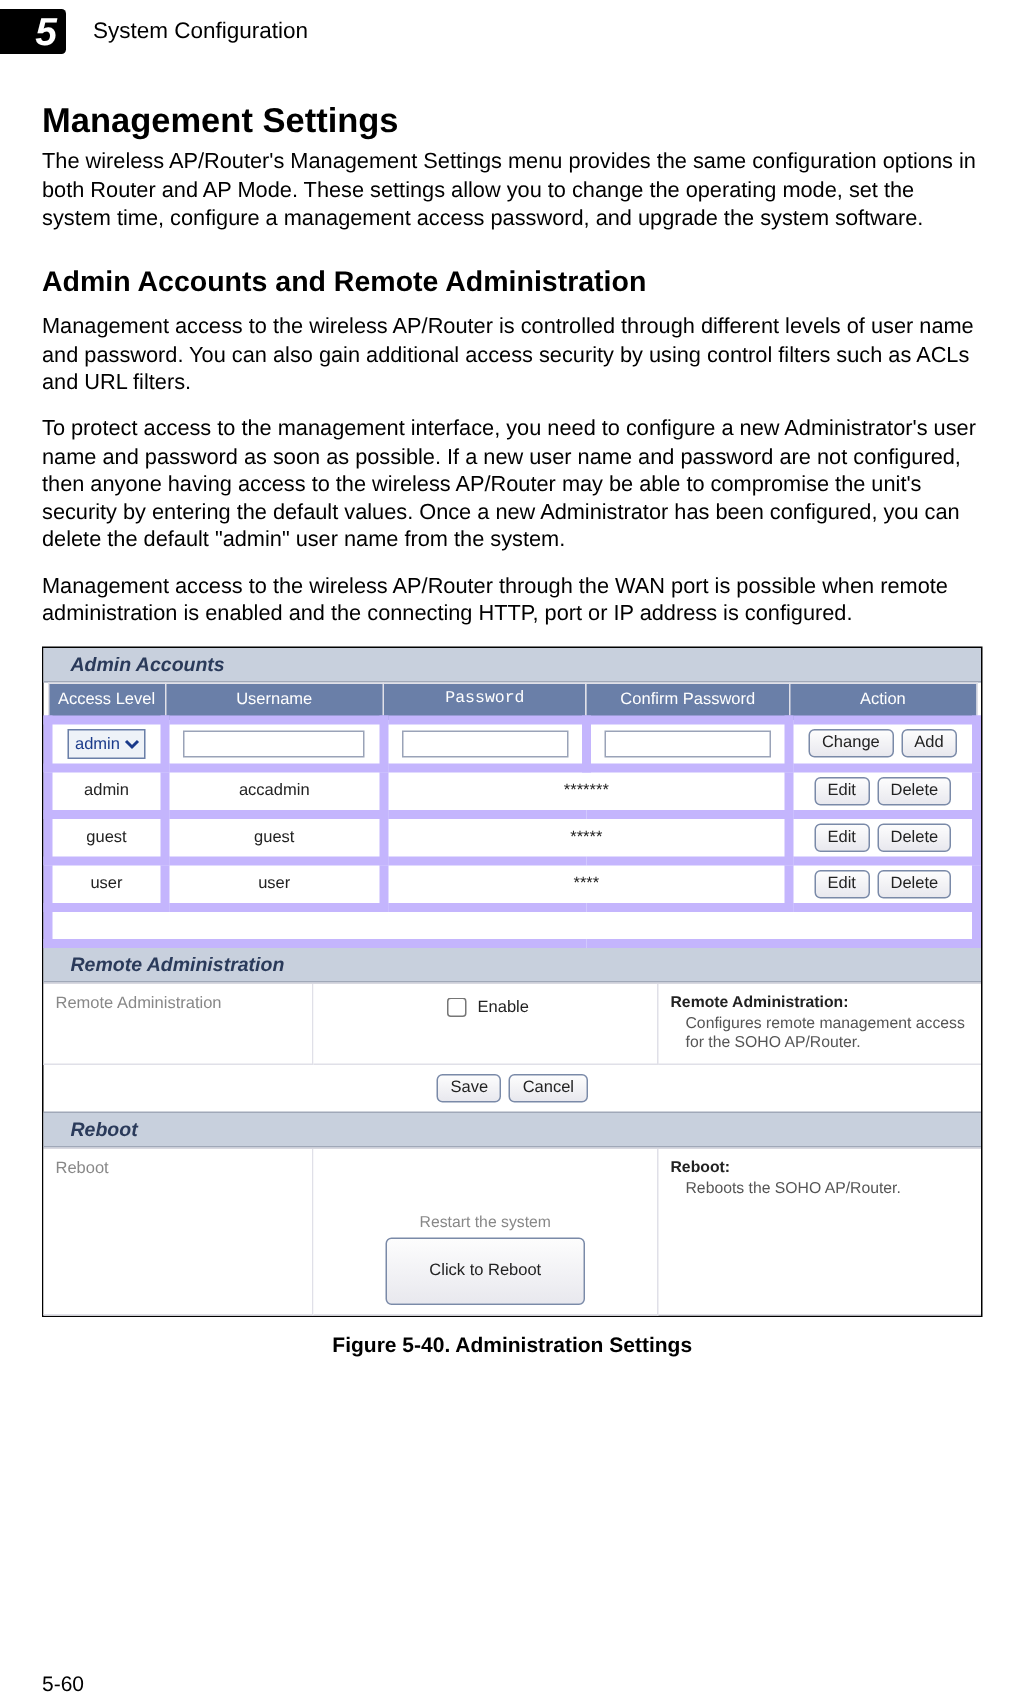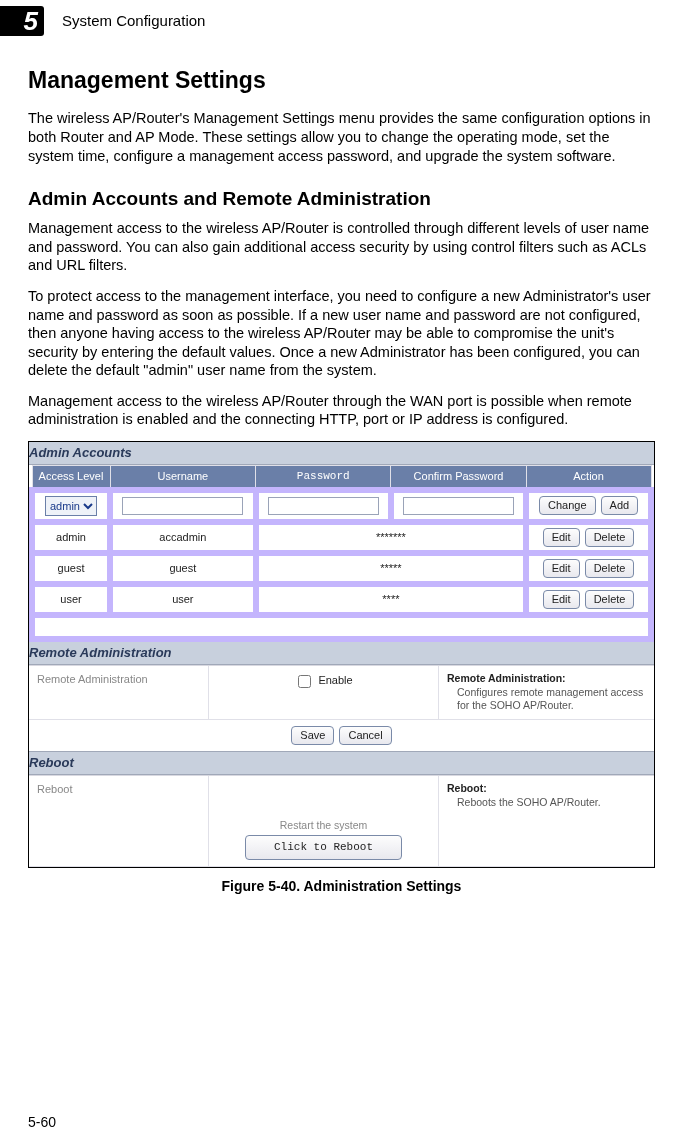--- a/index.html
+++ b/index.html
@@ -36,21 +36,21 @@
   .chapter-title {
     margin-left: 18px;
     font-size: 15px;
   }
   .content {
     padding: 18px 28px 0 28px;
   }
   h1 {
     font-size: 23px;
     font-weight: bold;
-    margin: 12px 0 14px 0;
+    margin: 12px 0 4px 0;
   }
   h2 {
     font-size: 19px;
     font-weight: bold;
     margin: 22px 0 8px 0;
   }
   p { margin: 0 0 12px 0; }
 
   
   .panel {
@@ -59,21 +59,21 @@
     font-size: 11px;
     color: #222;
     margin-top: 8px;
   }
   .section-bar {
     background: #c8d0dd;
     color: #2a3a5a;
     font-weight: bold;
     font-style: italic;
     font-size: 13px;
-    padding: 3px 0;
+    padding: 3px 18px;
     border-bottom: 1px solid #a0a8b8;
   }
   table.accounts { width: 100%; border-collapse: collapse; }
   table.accounts th {
     background: #6a7fa8;
     color: #fff;
     font-weight: normal;
     font-size: 11px;
     padding: 3px 4px;
     border: 1px solid #e0e0e8;
@@ -112,21 +112,21 @@
     border: 1px solid #7a8aa8;
     border-radius: 4px;
     background: linear-gradient(#fdfdfd, #e8e8ee);
     font-size: 11px;
     padding: 1px 8px;
     color: #222;
     margin: 0 1px;
     cursor: pointer;
     line-height: 15px;
   }
-  .btn-wide { padding: 4px 28px; font-family: Liberation Mono, monospace; }
+  .btn-wide { padding: 14px 28px; }
 
   .ra-grid {
     display: grid;
     grid-template-columns: 180px 230px 1fr;
     border-top: 1px solid #d8d8e0;
   }
   .ra-grid > div { padding: 6px 8px; }
   .ra-label {
     color: #888;
     background: #fff;

